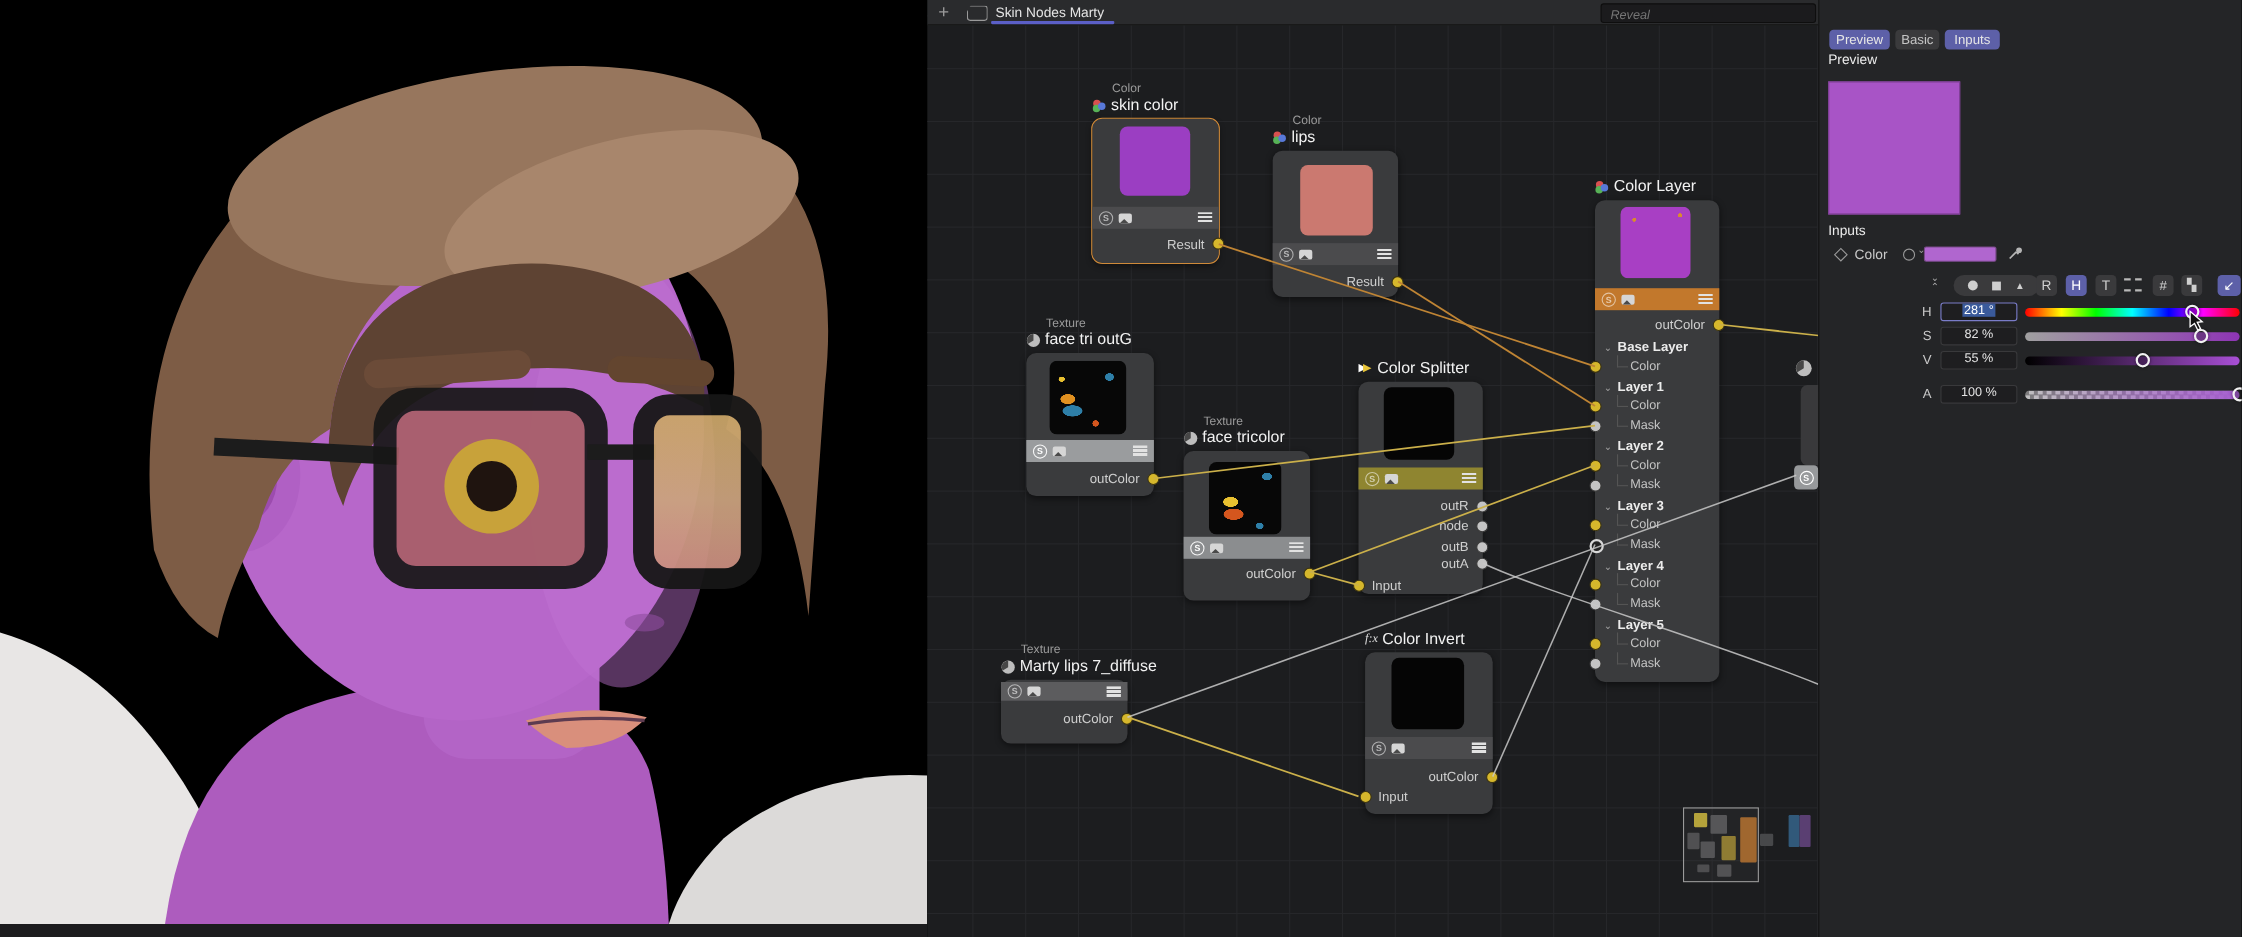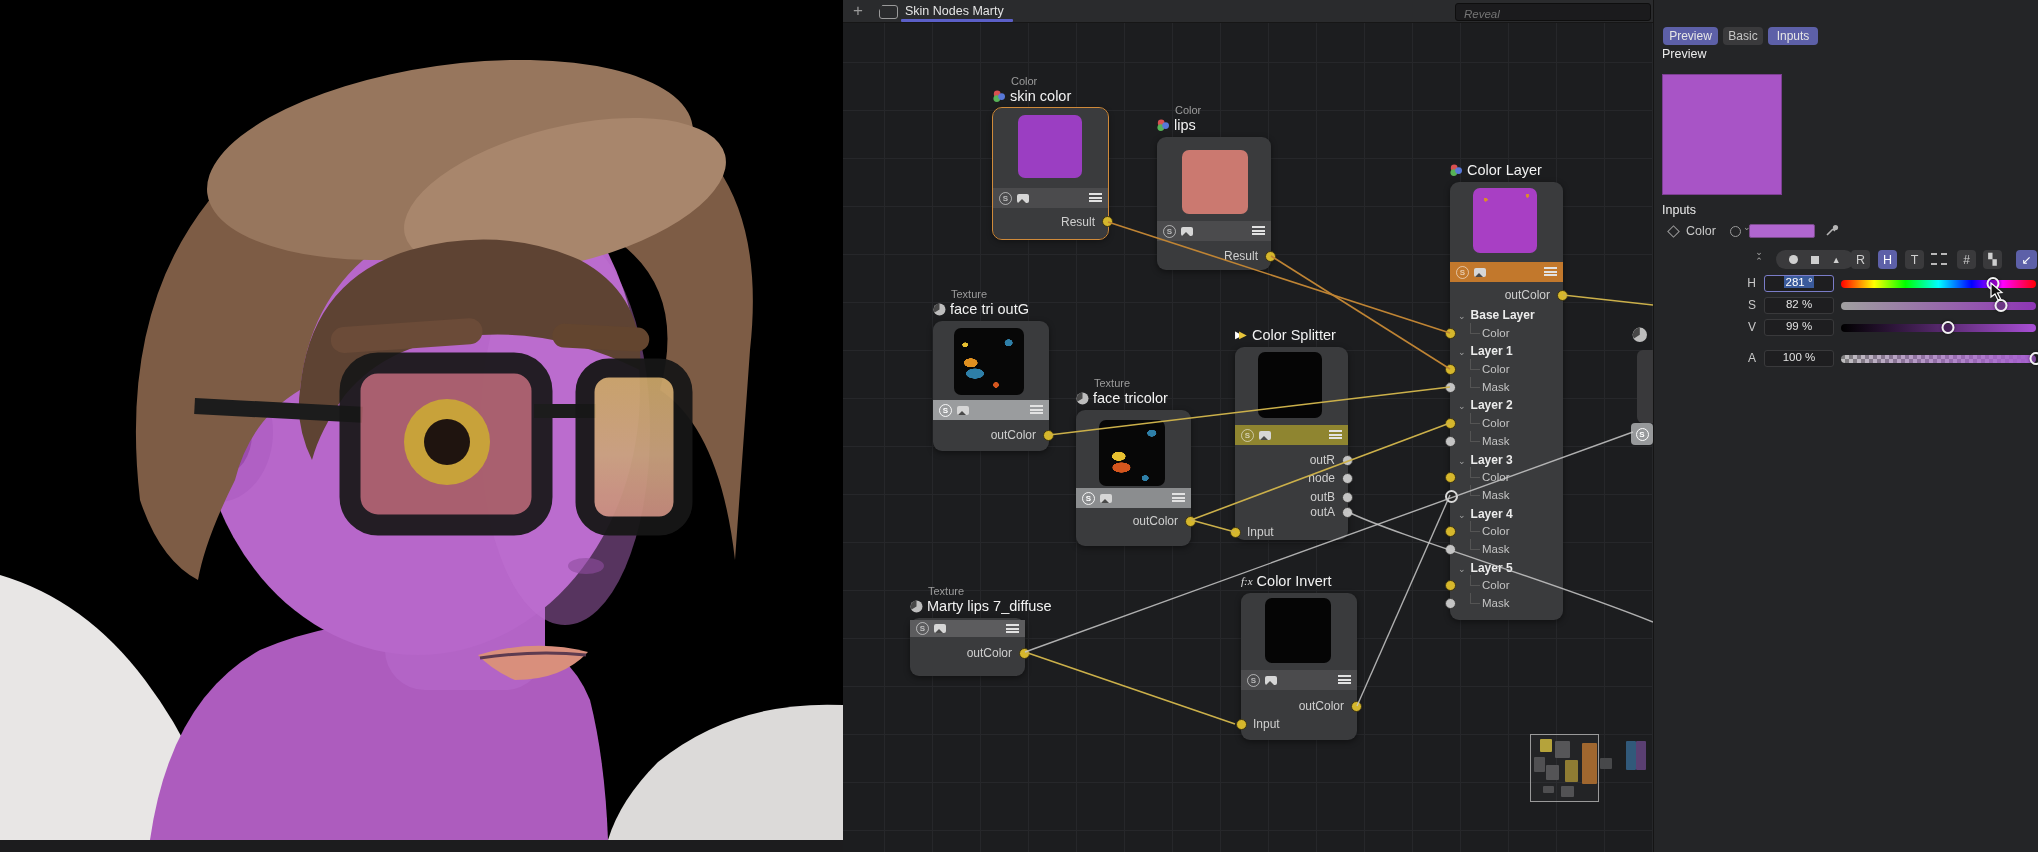--- a/index.html
+++ b/index.html
@@ -450,21 +450,21 @@
           <span>82 %</span>
         </div>
       <div class="slider sl-s">
           <span class="handle" style="left: 82%;"></span>
         </div>
     </div>
 
     <div class="chrow" style="top:319px">
       <span class="chl">V</span>
       <div class="chbox">
-          <span>99 %</span>
+          <span>55 %</span>
         </div>
       <div class="slider sl-v">
           <span class="handle" style="left: 55%;"></span>
         </div>
     </div>
 
     <div class="chrow" style="top:350px">
       <span class="chl">A</span>
       <div class="chbox">
           <span>100 %</span>

